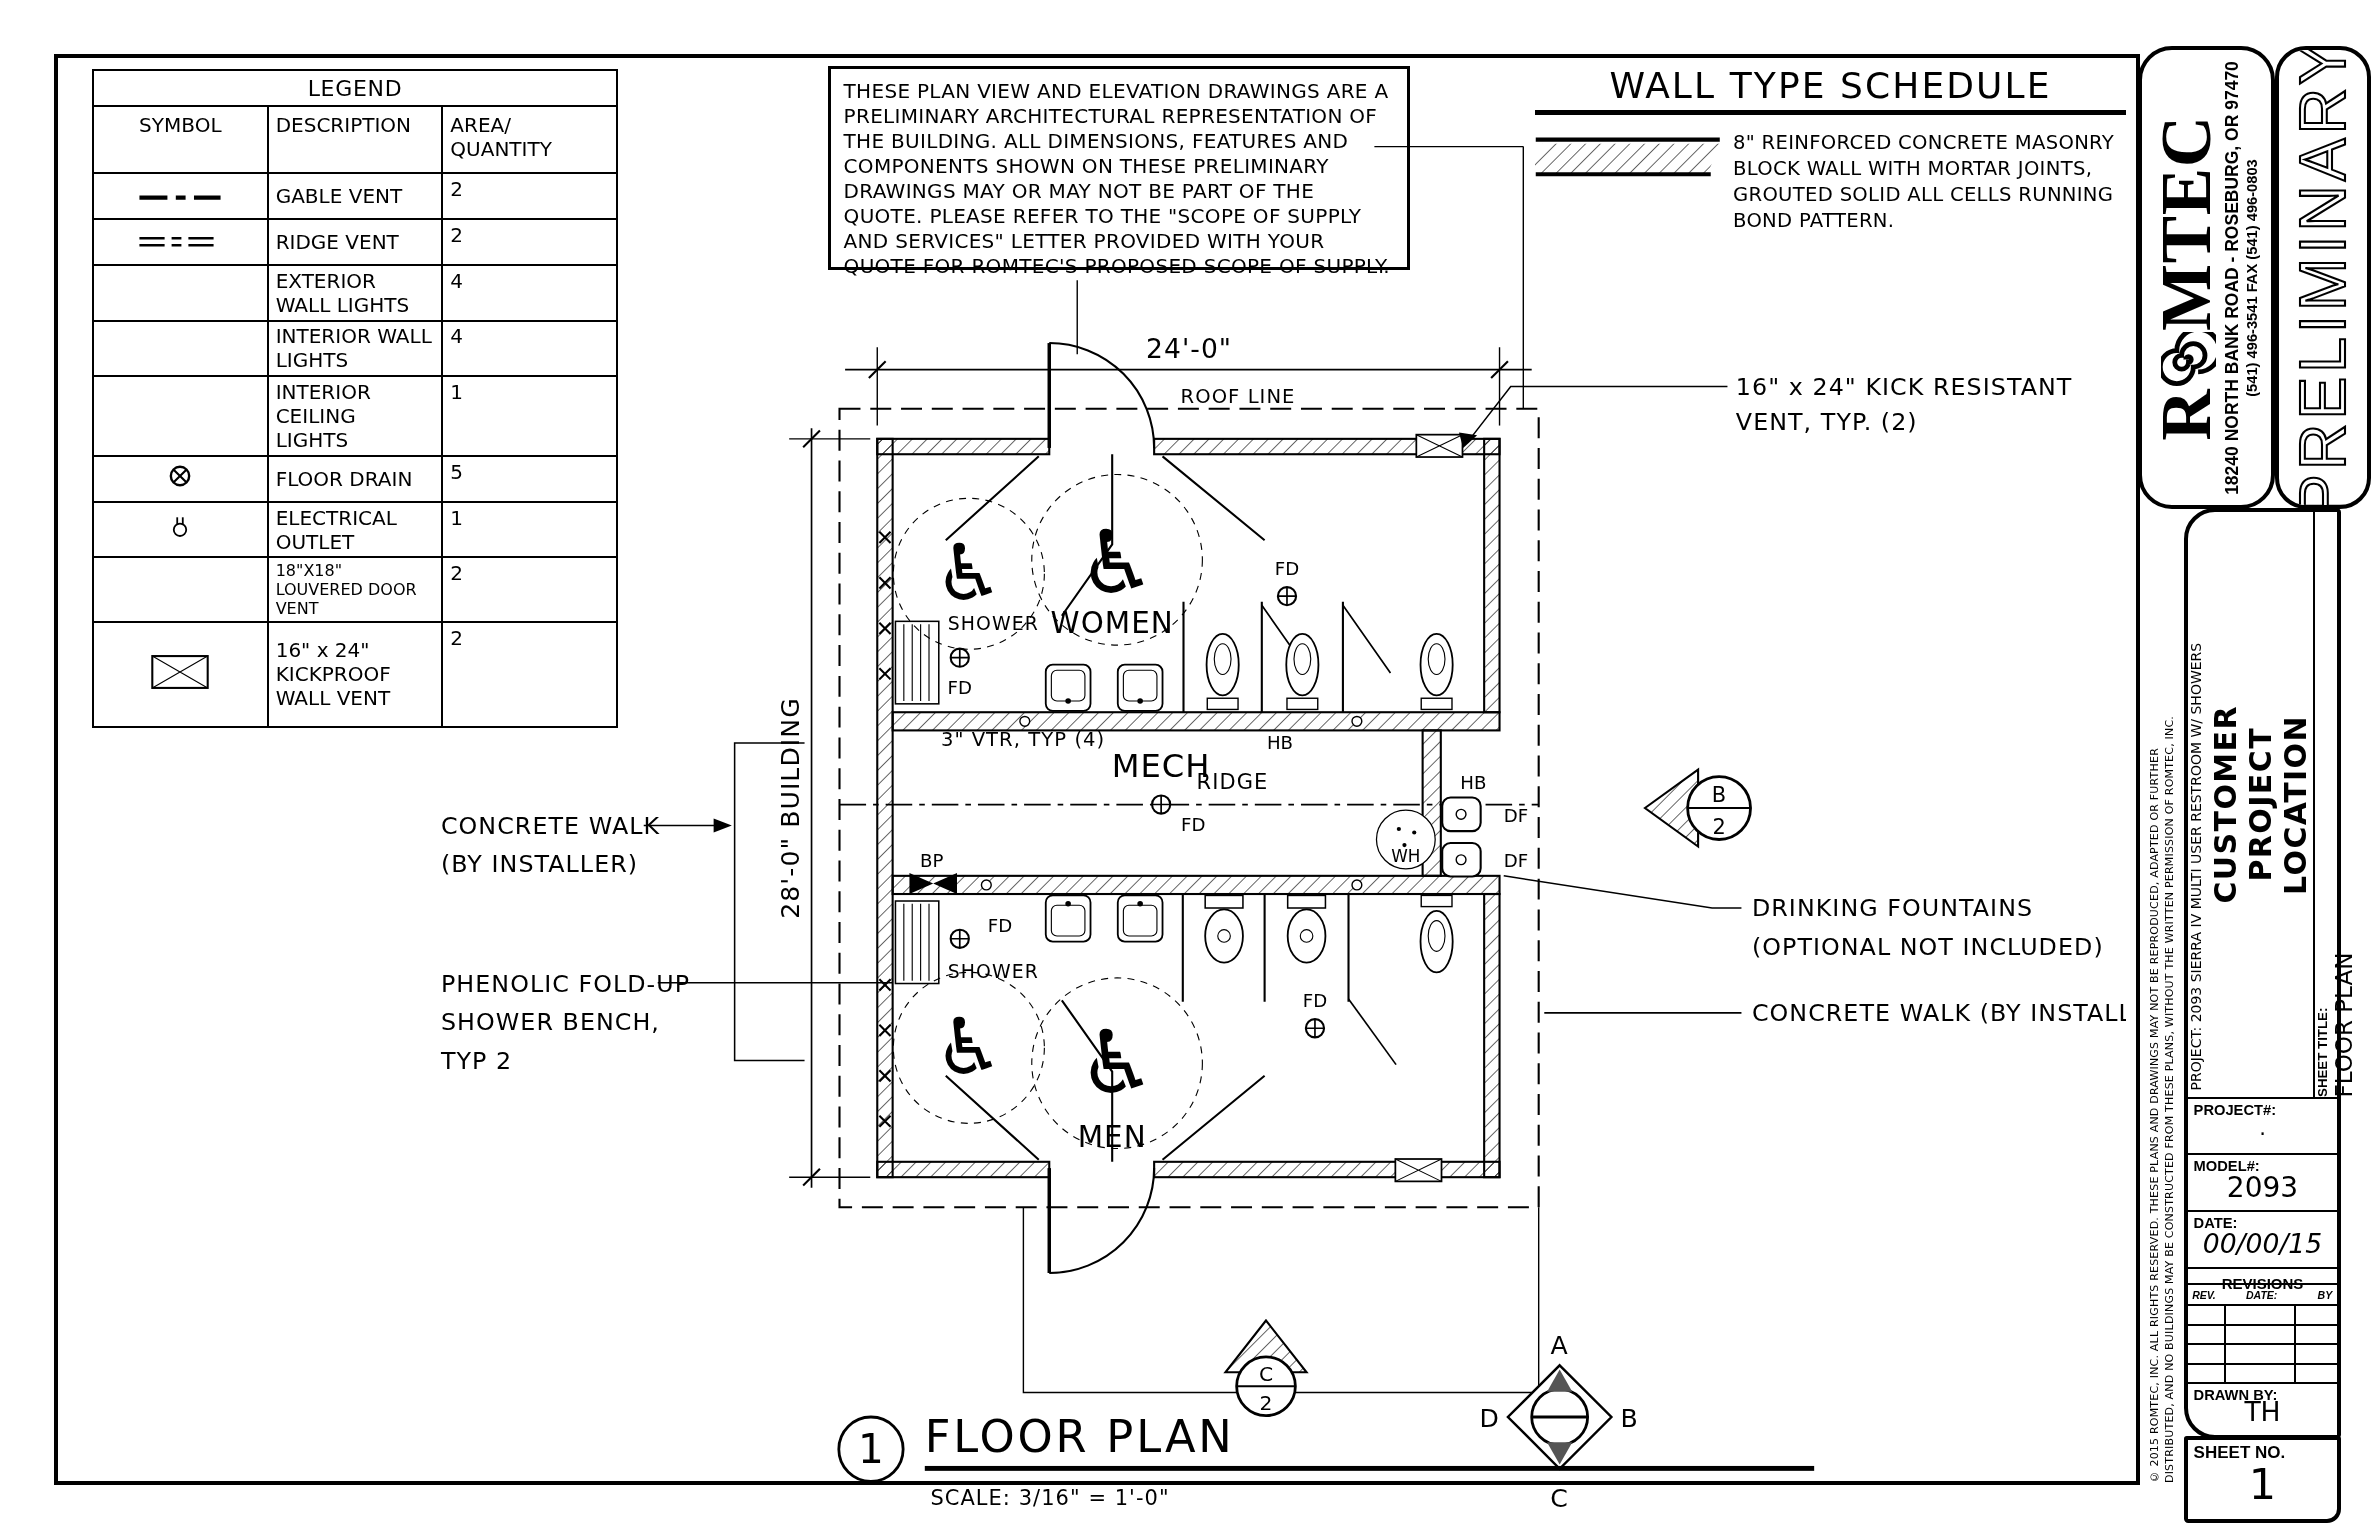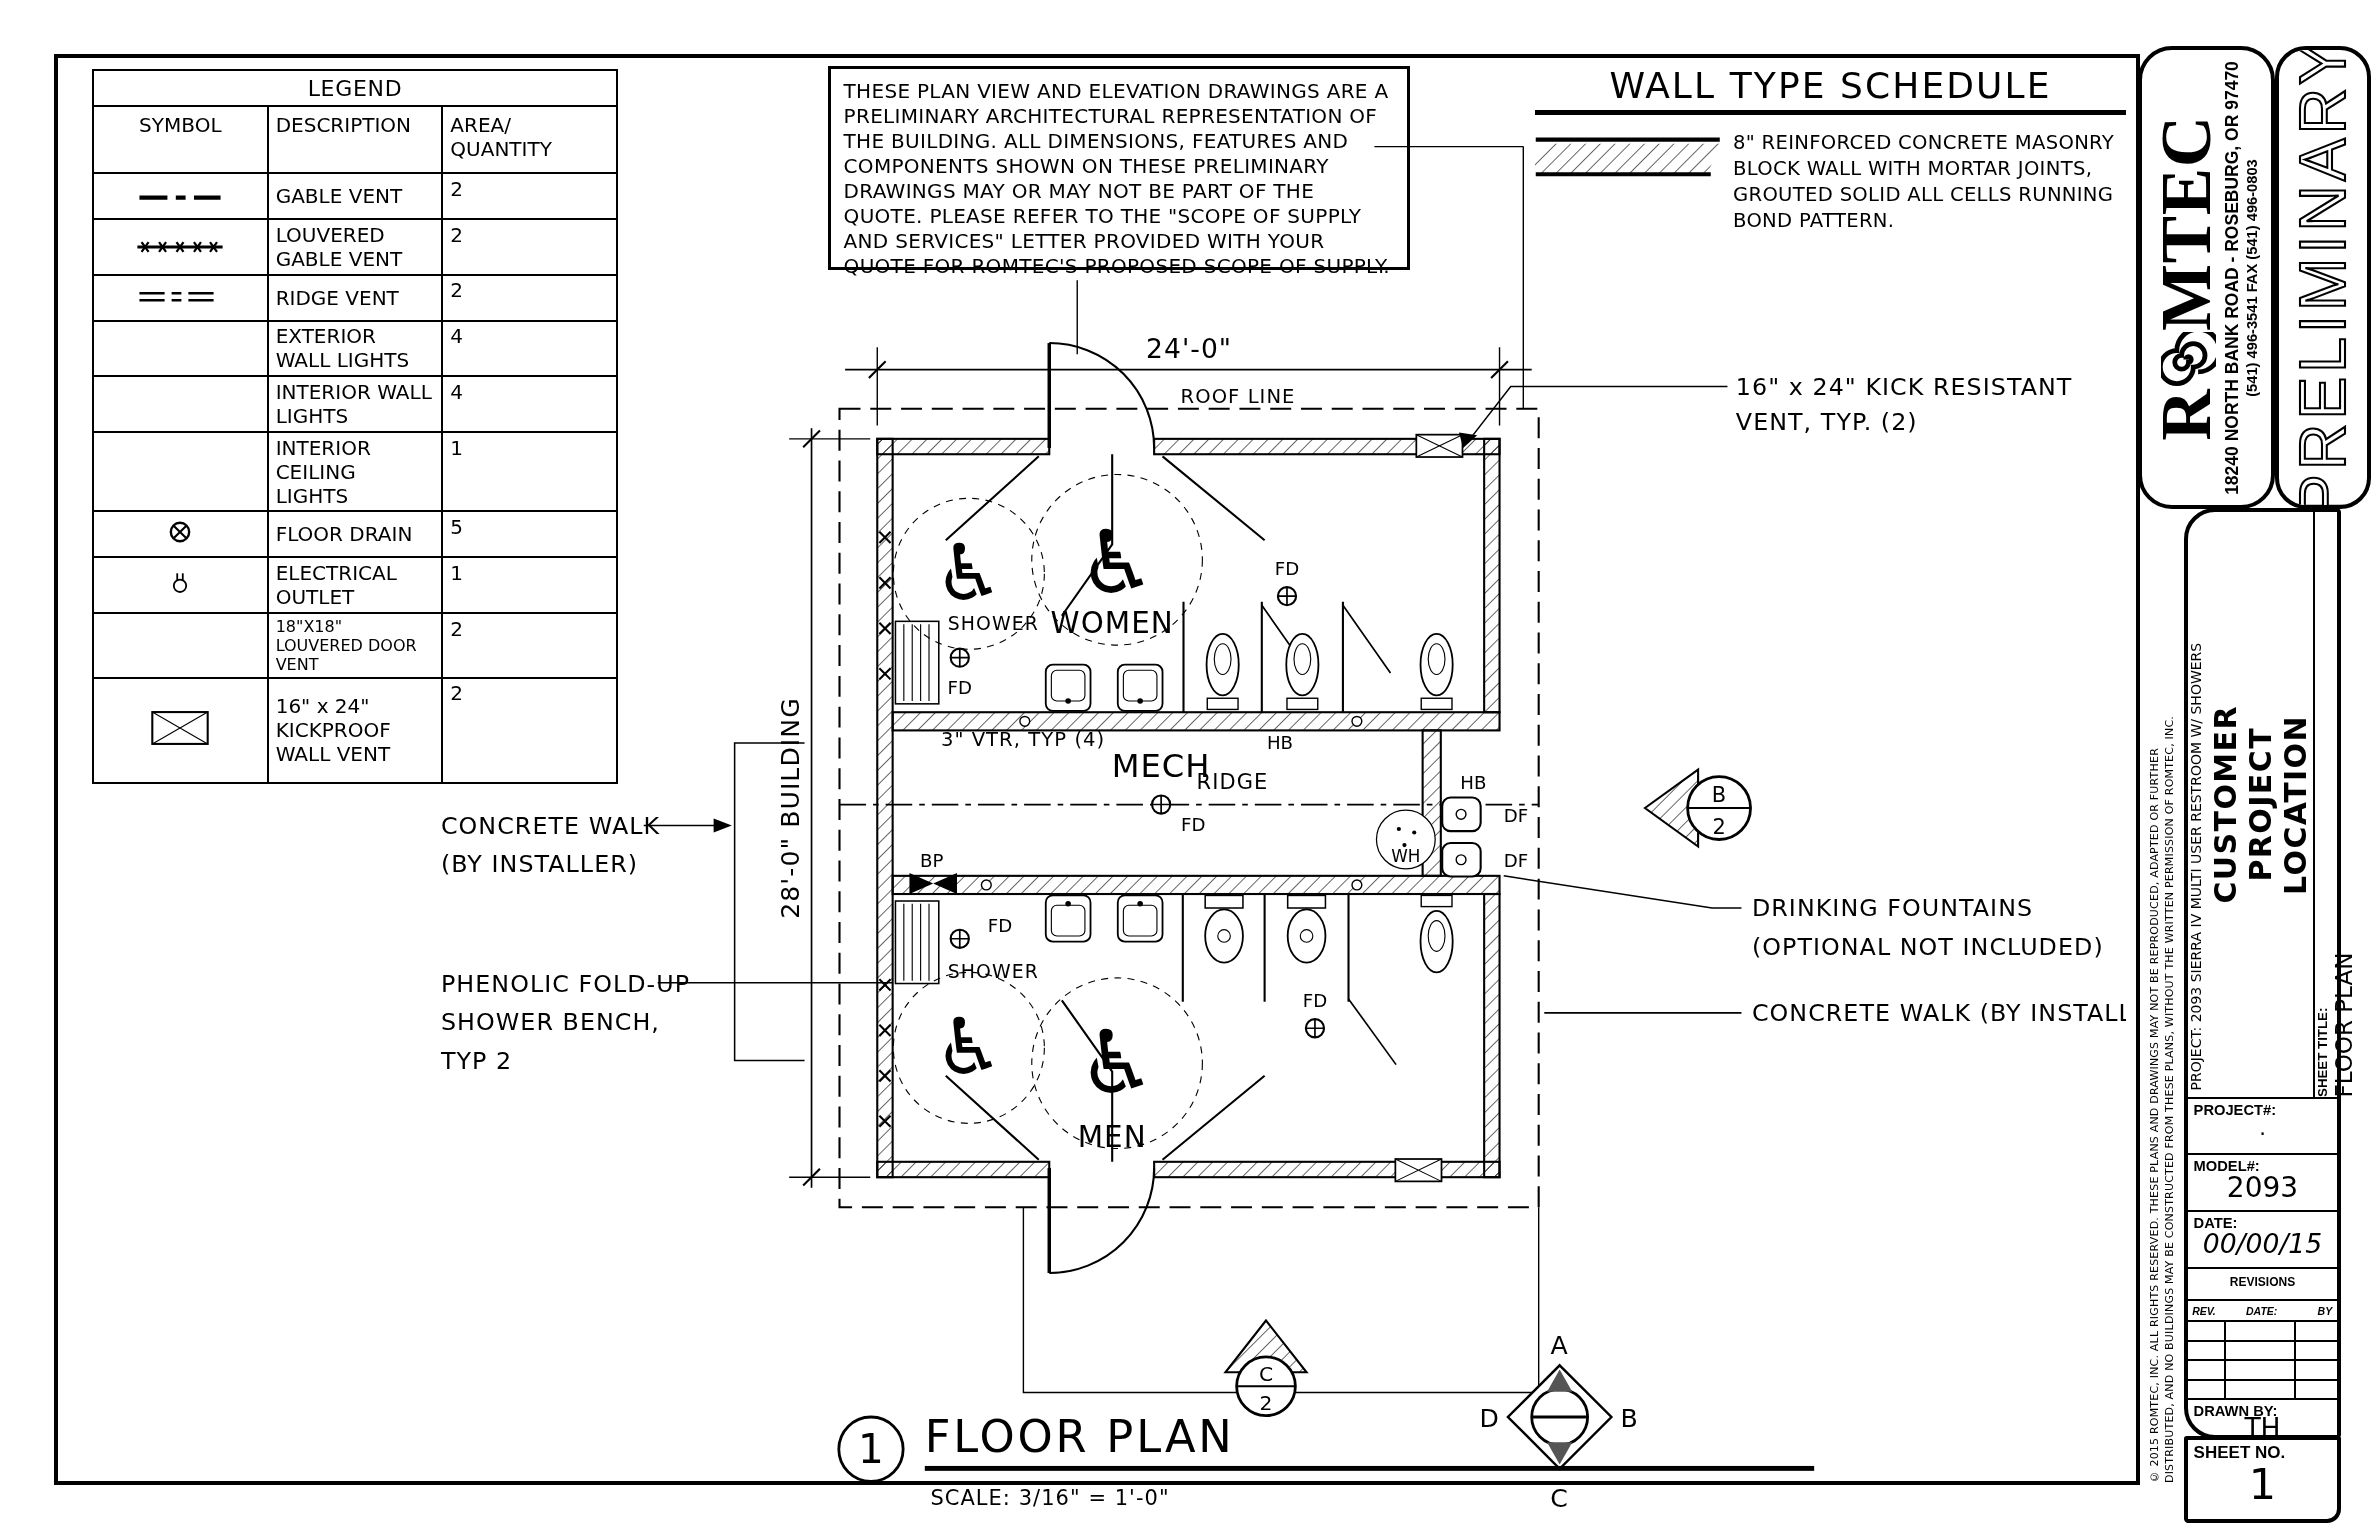--- a/index.html
+++ b/index.html
@@ -52,21 +52,21 @@
   .tb-sht .lbl { writing-mode:vertical-rl; transform:rotate(180deg); font-family:"Liberation Sans", sans-serif; font-weight:bold; font-size:13.3px; white-space:nowrap; align-self:flex-end; padding-bottom:5.6px; }
   .tb-sht .val { writing-mode:vertical-rl; transform:rotate(180deg); font-size:23px; white-space:nowrap; align-self:flex-end; padding-bottom:5.6px; }
 
   .tb-rows { position:absolute; left:0; top:585px; width:100%; }
   .tb-row { border-top:2.8px solid #000; position:relative; font-family:"Liberation Sans", sans-serif; }
   .tb-row .lab { font-weight:bold; font-size:14.7px; padding:2.8px 0 0 5.6px; }
   .tb-row .val { font-family:"DejaVu Sans", sans-serif; text-align:center; font-size:28px; line-height:1; }
   .row-proj { height:56px; } .row-proj .val { font-size:21px; }
   .row-model { height:57px; }
   .row-date { height:57px; } .row-date .val { font-style:italic; font-size:26.6px; }
-  .row-revttl { height:32px; text-align:center; font-weight:bold; font-size:12px; padding-top:5.6px; font-family:"Liberation Sans", sans-serif; }
+  .row-revttl { height:16px; text-align:center; font-weight:bold; font-size:15px; padding-top:5.6px; font-family:"Liberation Sans", sans-serif; }
   .row-revhdr { height:21px; display:flex; font-weight:bold; font-size:10.5px; }
   .row-revhdr div { padding:3.5px 2.8px 0 4.2px;font-style:italic; }
   .rc1 { width:38px; } .rc2 { width:70px; text-align:center; } .rc3 { width:39px; text-align:right; }
   .row-empty { height:19.6px; display:flex; }
   .row-empty div { border-right:2.1px solid #000; }
   .row-empty .rc1 { border-right:2.1px solid #000; }
   .row-empty .rc3 { border-right:none; }
   .row-drawn { height:43px; }
   .row-drawn .val { font-size:26.6px; margin-top:-4.2px; }
 
@@ -100,28 +100,20 @@
     <tr class="hdr">
       <td class="sym">SYMBOL</td>
       <td class="dsc">DESCRIPTION</td>
       <td class="qty"><span>AREA/</span><br><span>QUANTITY</span></td>
     </tr>
     <tr class="r">
       <td class="sym"><svg width="84" height="11.2" viewBox="0 0 120 16">
               <line x1="2" y1="8" x2="118" y2="8" stroke="#000" stroke-width="6" stroke-dasharray="40 12 14 12"></line>
             </svg></td>
       <td class="dsc">GABLE VENT</td>
-          <td class="qty">2</td>
-        </tr>
-    <tr class="r">
-      <td class="sym"><svg width="88" height="14" viewBox="0 0 126 20">
-              <line x1="2" y1="10" x2="124" y2="10" stroke="#000" stroke-width="4"></line>
-              <path d="M8,3 l10,14 m0,-14 l-10,14 M33,3 l10,14 m0,-14 l-10,14 M58,3 l10,14 m0,-14 l-10,14 M83,3 l10,14 m0,-14 l-10,14 M106,3 l10,14 m0,-14 l-10,14" stroke="#000" stroke-width="3.2" fill="none"></path>
-            </svg></td>
-      <td class="dsc">LOUVERED GABLE VENT</td>
           <td class="qty">2</td>
         </tr>
     <tr class="r">
       <td class="sym"><svg width="84" height="15.4" viewBox="0 0 120 22">
               <line x1="2" y1="6" x2="118" y2="6" stroke="#000" stroke-width="3.6" stroke-dasharray="36 10 14 10"></line>
               <line x1="2" y1="16" x2="118" y2="16" stroke="#000" stroke-width="3.6" stroke-dasharray="36 10 14 10"></line>
             </svg></td>
       <td class="dsc">RIDGE VENT</td>
           <td class="qty">2</td>
         </tr>

